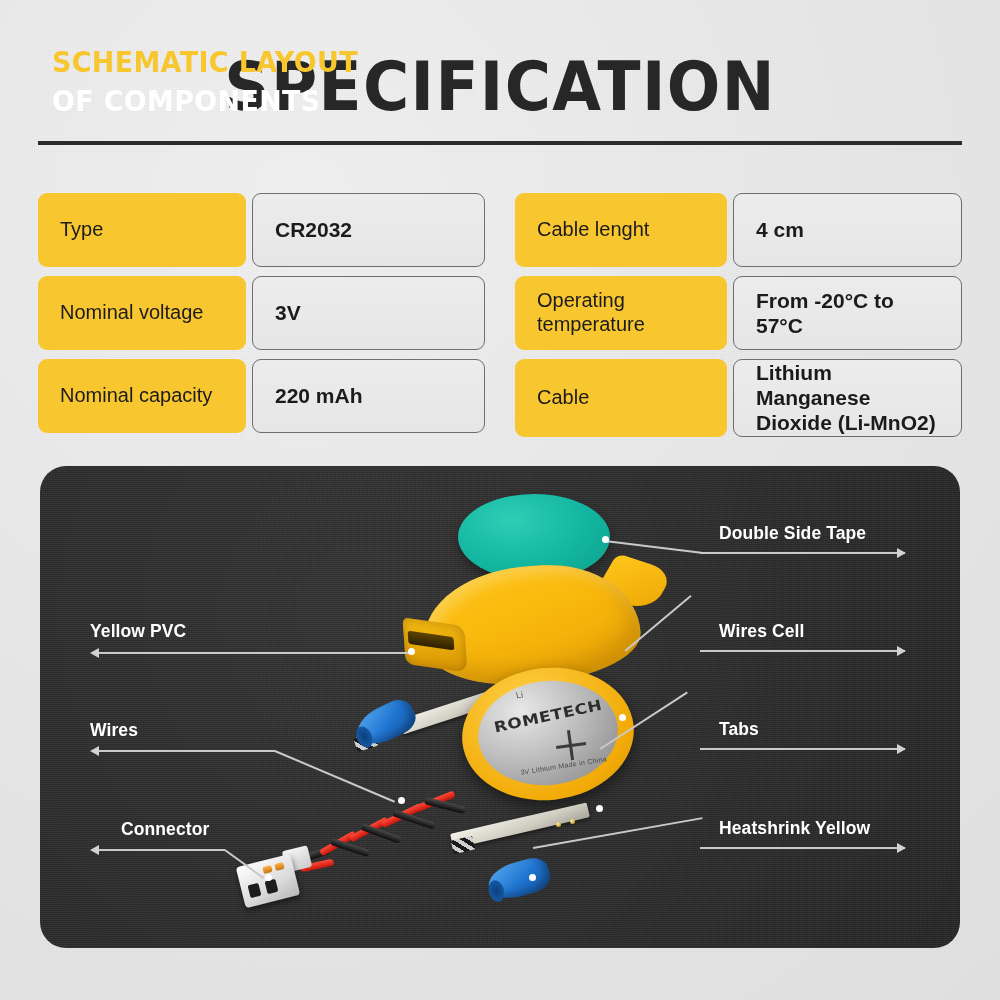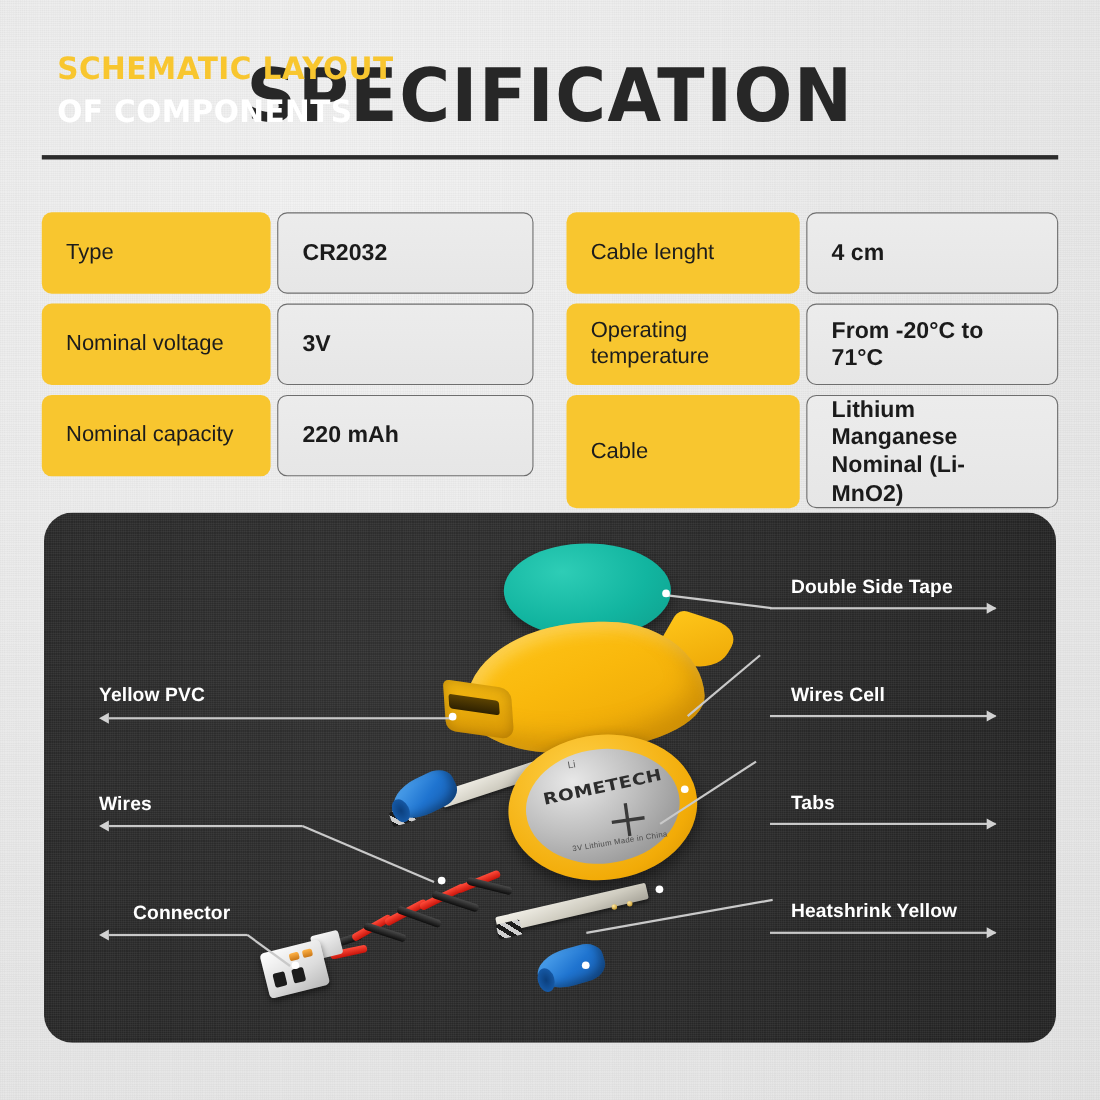--- a/index.html
+++ b/index.html
@@ -368,25 +368,25 @@
     </div>
   </div>
 
   <div class="col col-right">
     <div class="row">
       <div class="k">Cable lenght</div>
       <div class="v">4 cm</div>
     </div>
     <div class="row">
       <div class="k">Operating temperature</div>
-      <div class="v">From -20°C to 71°C</div>
+      <div class="v">From -20°C to 57°C</div>
     </div>
     <div class="row">
       <div class="k">Cable</div>
-      <div class="v">Lithium Manganese Nominal (Li-MnO2)</div>
+      <div class="v">Lithium Manganese Dioxide (Li-MnO2)</div>
     </div>
   </div>
 
 </div>
 
 <div id="panel"></div>
 
 <div id="panel-heading">
   <span class="l1">SCHEMATIC LAYOUT</span>
   <span class="l2">OF COMPONENTS</span>

